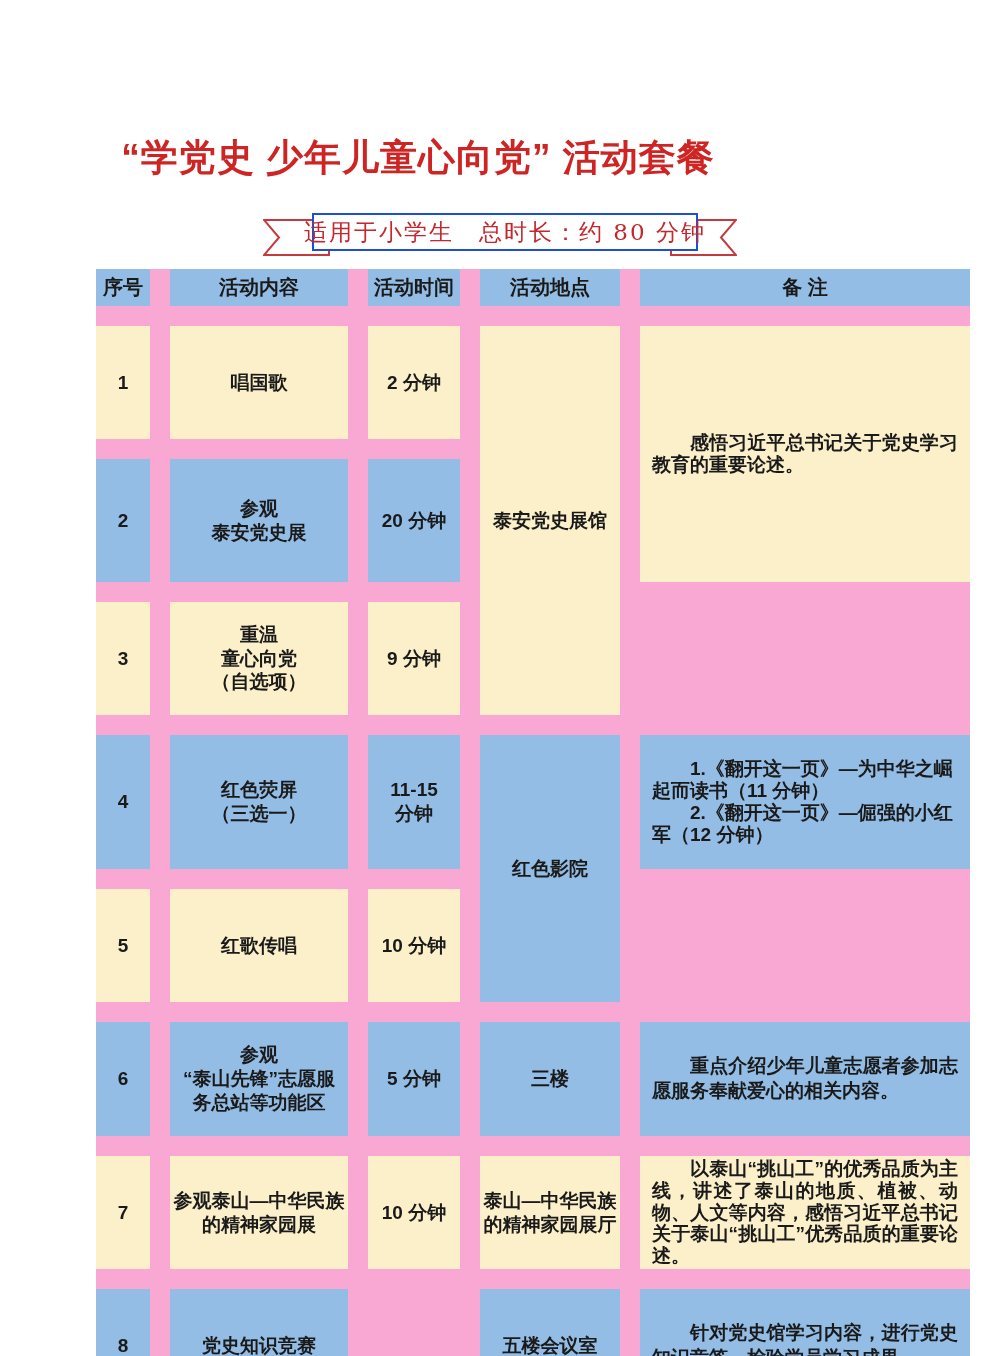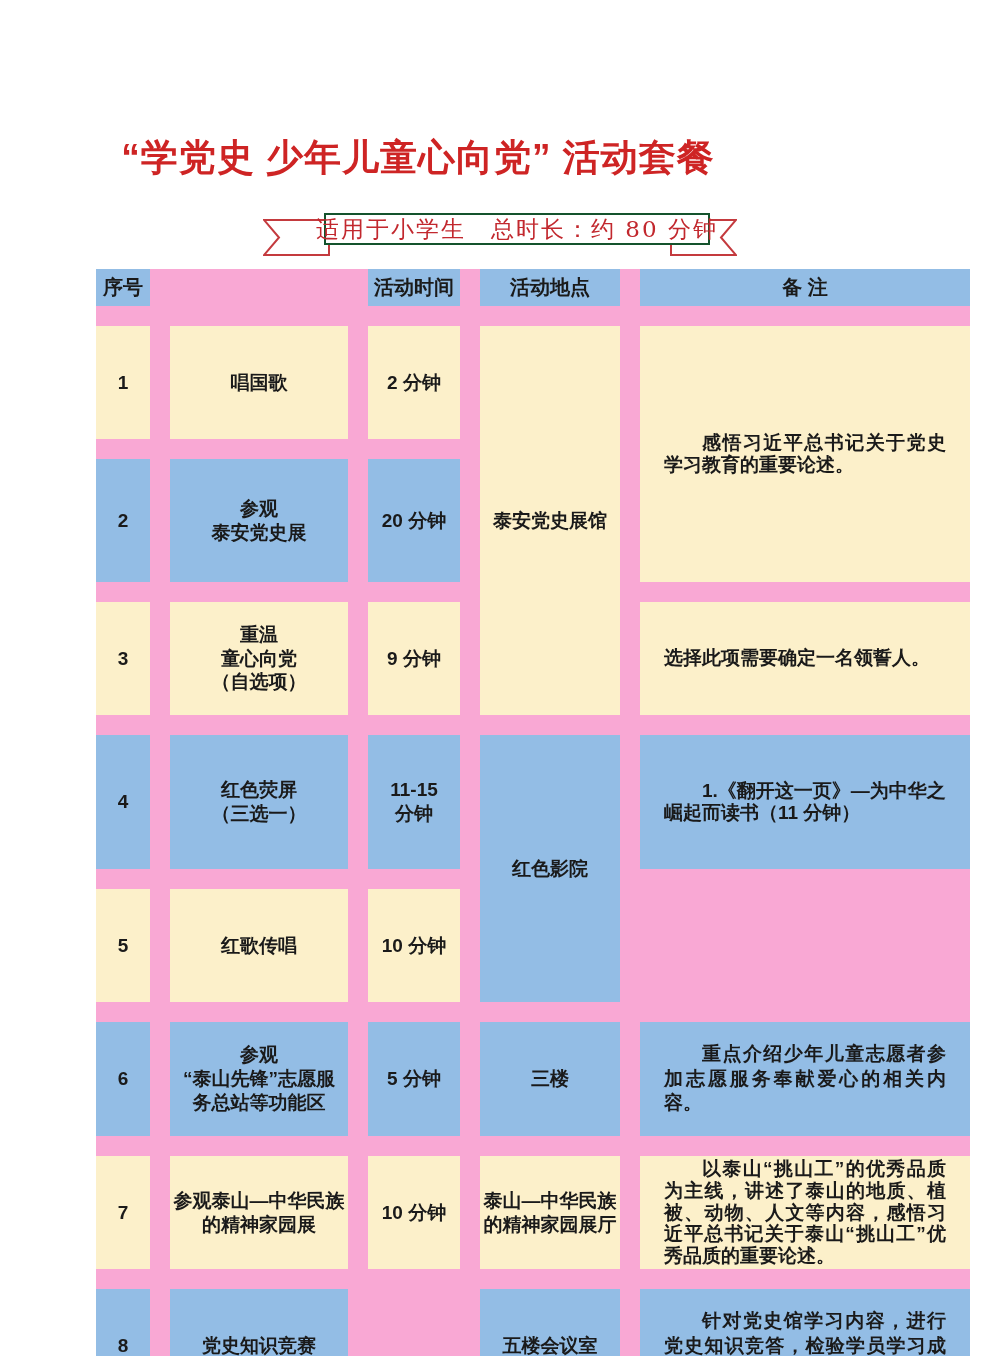--- a/index.html
+++ b/index.html
@@ -13,22 +13,22 @@
     position:absolute;left:0;top:136px;width:836px;
     text-align:center;font-size:37px;font-weight:900;
     color:#ce2424;letter-spacing:1px;line-height:1.2;
   }
   
   .ribbon{position:absolute;left:0;top:0;}
   .ribbon-tail{position:absolute;width:67px;height:37px;top:219px;z-index:1;}
   .ribbon-tail.left{left:263px;}
   .ribbon-tail.right{left:670px;}
   .ribbon-box{
-    position:absolute;left:324px;top:213px;width:386px;height:32px;z-index:2;
-    background:#ffffff;border:2px solid #14532d;box-sizing:border-box;
+    position:absolute;left:312px;top:213px;width:386px;height:38px;z-index:2;
+    background:#ffffff;border:2px solid #1d4ed8;box-sizing:border-box;
     display:flex;align-items:center;justify-content:center;
   }
   .ribbon-text{
     font-family:"DejaVu Serif","Liberation Serif",serif;
     font-size:23px;color:#c2282e;letter-spacing:2px;white-space:pre;
   }
   
   .table{
     position:absolute;left:96px;top:269px;
     display:grid;
@@ -38,22 +38,22 @@
   }
   .cell{
     display:flex;align-items:center;justify-content:center;
     text-align:center;font-weight:bold;font-size:19px;line-height:1.25;
     white-space:pre-line;box-sizing:border-box;
   }
   .blue{background:#93bde5;}
   .cream{background:#fcf0ca;}
   .head{font-size:20px;}
   .note{
-    flex-direction:column;align-items:flex-start;justify-content:center;
-    text-align:left;white-space:normal;padding:0 24px;line-height:1.16;
+    flex-direction:column;align-items:center;justify-content:center;
+    text-align:left;white-space:normal;padding:0 12px;line-height:1.16;
   }
   .note p{margin:0;text-indent:2em;}
   .note p.just{text-align:justify;}
   .note p.ctr{text-indent:0;text-align:center;}
 </style>
 </head>
 <body>
 
 <div class="title">“学党史 少年儿童心向党” 活动套餐</div>
 
@@ -65,20 +65,21 @@
     <polygon points="1,1 66,1 51,18.5 66,36 1,36" fill="#ffffff" stroke="#c43a3e" stroke-width="2"></polygon>
   </svg>
   <div class="ribbon-box">
     <span class="ribbon-text">适用于小学生　总时长：约 80 分钟</span>
   </div>
 </div>
 
 <div class="table">
 
   <div class="cell blue head" style="grid-row:1;grid-column:1">序号</div>
+  <div class="cell blue head" style="grid-row:1;grid-column:2">活动内容</div>
   <div class="cell blue head" style="grid-row:1;grid-column:3">活动时间</div>
   <div class="cell blue head" style="grid-row:1;grid-column:4">活动地点</div>
   <div class="cell blue head" style="grid-row:1;grid-column:5">备 注</div>
 
   <div class="cell cream" style="grid-row:2;grid-column:1">1</div>
   <div class="cell cream" style="grid-row:2;grid-column:2">唱国歌</div>
   <div class="cell cream" style="grid-row:2;grid-column:3">2 分钟</div>
   <div class="cell cream" style="grid-row:2/5;grid-column:4">泰安党史展馆</div>
   <div class="cell cream note" style="grid-row:2/4;grid-column:5">
     <p class="just">感悟习近平总书记关于党史学习教育的重要论述。</p>
@@ -87,32 +88,30 @@
   <div class="cell blue" style="grid-row:3;grid-column:1">2</div>
   <div class="cell blue" style="grid-row:3;grid-column:2">参观
 泰安党史展</div>
   <div class="cell blue" style="grid-row:3;grid-column:3">20 分钟</div>
 
   <div class="cell cream" style="grid-row:4;grid-column:1">3</div>
   <div class="cell cream" style="grid-row:4;grid-column:2">重温
 童心向党
 （自选项）</div>
   <div class="cell cream" style="grid-row:4;grid-column:3">9 分钟</div>
-  <div class="cell cream note" style="grid-row:4;grid-column:5">
-    <p class="ctr">选择此项需要确定一名领誓人。</p>
-  </div>
 
   <div class="cell blue" style="grid-row:5;grid-column:1">4</div>
   <div class="cell blue" style="grid-row:5;grid-column:2">红色荧屏
 （三选一）</div>
   <div class="cell blue" style="grid-row:5;grid-column:3">11-15
 分钟</div>
   <div class="cell blue" style="grid-row:5/7;grid-column:4">红色影院</div>
   <div class="cell blue note" style="grid-row:5;grid-column:5">
     <p>1.《翻开这一页》—为中华之崛起而读书（11 分钟）</p>
+    <p>2.《翻开这一页》—倔强的小红军（12 分钟）</p>
   </div>
 
   <div class="cell cream" style="grid-row:6;grid-column:1">5</div>
   <div class="cell cream" style="grid-row:6;grid-column:2">红歌传唱</div>
   <div class="cell cream" style="grid-row:6;grid-column:3">10 分钟</div>
 
   <div class="cell blue" style="grid-row:7;grid-column:1">6</div>
   <div class="cell blue" style="grid-row:7;grid-column:2">参观
 “泰山先锋”志愿服
 务总站等功能区</div>

